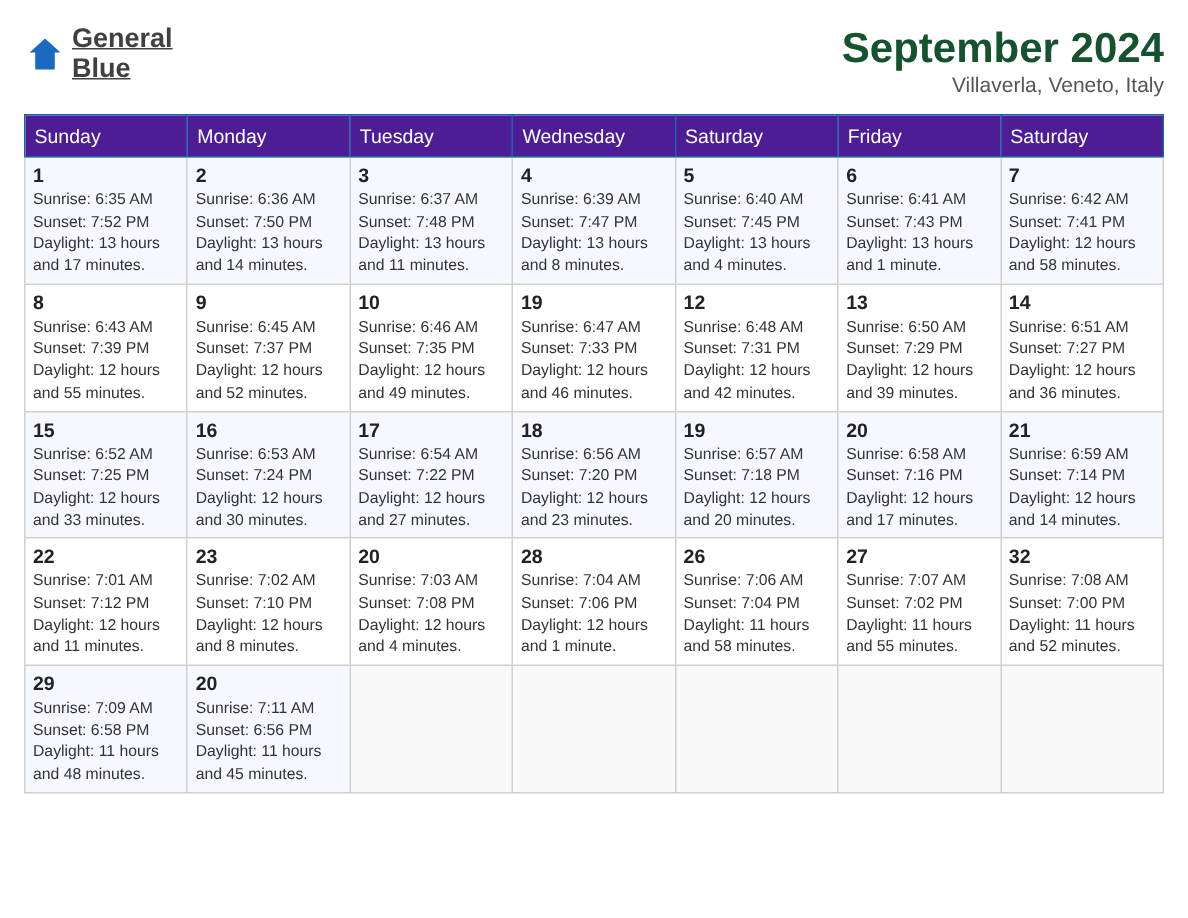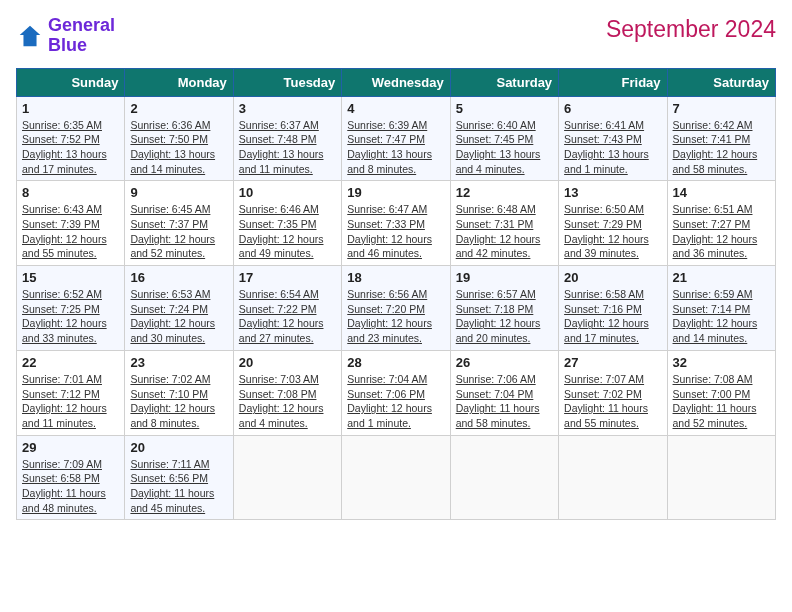--- a/index.html
+++ b/index.html
@@ -21,50 +21,51 @@
       align-items: center;
       gap: 4px;
     }
     .logo-text {
       font-size: 18px;
       font-weight: bold;
       color: #333;
       line-height: 1.1;
     }
     .logo-text span {
-      color: #6d28d9;
+      color: #404040;
+      text-decoration: underline;
     }
     .logo-icon {
       width: 28px;
       height: 28px;
     }
     .title-block {
       text-align: right;
     }
     .month-title {
-      font-size: 23px;
-      font-weight: normal;
-      color: #be185d;
+      font-size: 28px;
+      font-weight: bold;
+      color: #14532d;
     }
     .location {
       font-size: 14px;
       color: #555;
     }
     table {
       width: 100%;
       border-collapse: collapse;
       font-size: 11px;
     }
     thead tr th {
-      background-color: #0f766e;
+      background-color: #4c1d95;
       color: #fff;
-      text-align: right;
+      text-align: left;
       padding: 6px 6px;
       font-size: 13px;
-      font-weight: bold;
+      font-weight: normal;
       border: 1px solid #2060a8;
     }
     tbody tr td {
       border: 1px solid #d0d0d0;
       vertical-align: top;
       padding: 4px 5px;
       width: 14.28%;
       min-height: 70px;
       background: #fff;
     }
@@ -78,21 +79,20 @@
       font-size: 13px;
       font-weight: bold;
       color: #222;
       display: block;
       margin-bottom: 2px;
     }
     .day-info {
       color: #333;
       font-size: 10.5px;
       line-height: 1.4;
-      text-decoration: underline;
     }
     .empty-cell {
       background: #f9f9f9 !important;
     }
   </style>
 </head>
 <body>
 
 <div class="header">
   <div class="logo">
@@ -100,20 +100,21 @@
       <polygon points="15,4 26,14 22,14 22,26 8,26 8,14 4,14" fill="#1a6bbf"></polygon>
       <polygon points="15,2 28,13 24,13 24,27 6,27 6,13 2,13" fill="none" stroke="#1a6bbf" stroke-width="0"></polygon>
     </svg>
     <div class="logo-text">
       <div><span>General</span></div>
       <div><span>Blue</span></div>
     </div>
   </div>
   <div class="title-block">
     <div class="month-title">September 2024</div>
+    <div class="location">Villaverla, Veneto, Italy</div>
   </div>
 </div>
 
 <table>
   <thead>
     <tr>
     <th>Sunday</th>
         <th>Monday</th>
         <th>Tuesday</th>
         <th>Wednesday</th>

